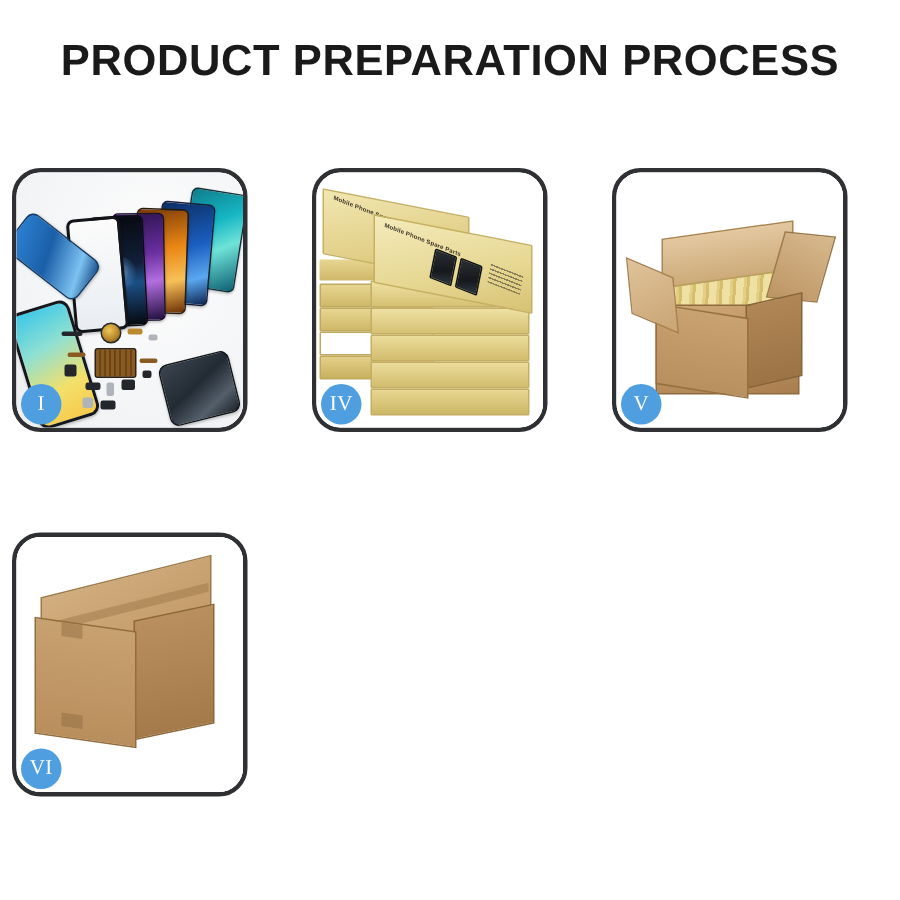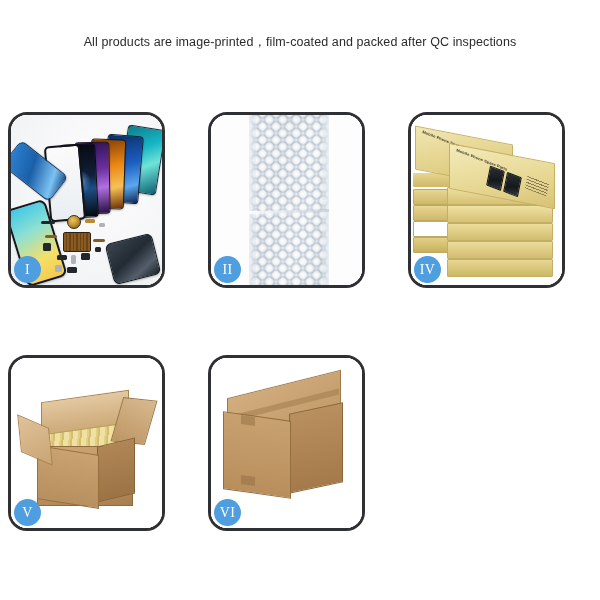--- a/index.html
+++ b/index.html
@@ -456,21 +456,21 @@
     background: rgba(146,110,66,0.5);
     transform: skewY(8deg);
   }
 </style>
 </head>
 <body>
 
 <div class="page">
 
   <div class="header">
-    <div class="subtitle">All products are image-printed，film-coated and packed after QC inspections</div>
+    <div class="title">PRODUCT PREPARATION PROCESS</div>
   </div>
 
   <div class="grid">
 
     <div class="panel">
       <div class="panel-inner">
         <div class="p1-bg"></div>
 
         <div class="ph ph-a"></div>
         <div class="ph ph-b"></div>
@@ -494,32 +494,20 @@
         <div class="part silver" style="left:60px;top:140px;width:5px;height:9px;"></div>
         <div class="part dark" style="left:70px;top:138px;width:9px;height:7px;"></div>
         <div class="part copper" style="left:82px;top:124px;width:12px;height:3px;"></div>
         <div class="part dark" style="left:84px;top:132px;width:6px;height:5px;"></div>
         <div class="part silver" style="left:44px;top:150px;width:7px;height:7px;"></div>
         <div class="part dark" style="left:56px;top:152px;width:10px;height:6px;"></div>
       </div>
       <div class="badge">I</div>
     </div>
 
-    <div class="panel">
-      <div class="panel-inner">
-        <div class="p2-bg"></div>
-        <div class="bubblewrap">
-          <div class="bubbles"></div>
-          <div class="bw-edge-l"></div>
-          <div class="bw-edge-r"></div>
-          <div class="bw-seam"></div>
-        </div>
-      </div>
-      <div class="badge">II</div>
-    </div>
 
 
     <div class="panel">
       <div class="panel-inner">
         <div class="p4-bg"></div>
         <div class="stack">
 
           <div class="sbox" style="left:0px;top:46px;width:74px;height:14px;background:linear-gradient(180deg,#e7d692,#cfb868);border:1px solid #bda css;"></div>
           <div class="sbox" style="left:0px;top:62px;width:74px;height:14px;background:linear-gradient(180deg,#e7d692,#cfb868);border:1px solid #bfa95e;"></div>
           <div class="sbox" style="left:0px;top:78px;width:74px;height:14px;background:linear-gradient(180deg,#e7d692,#cfb868);border:1px solid #bfa95e;"></div>

